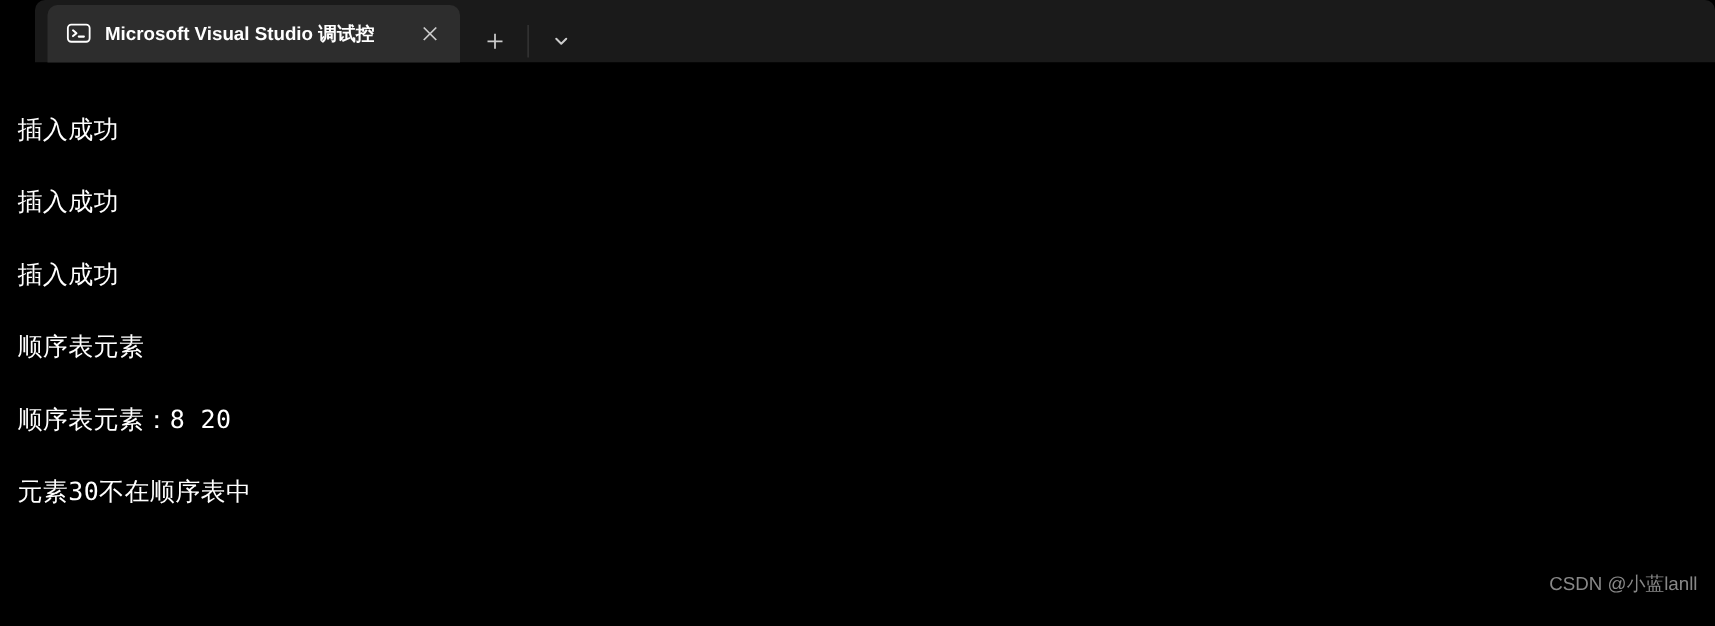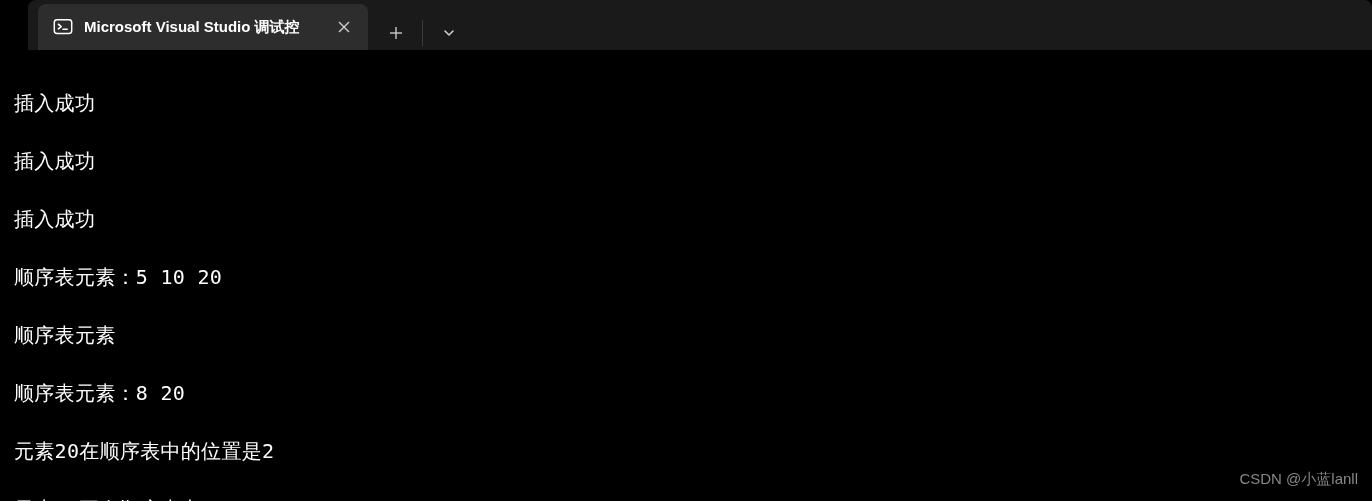--- a/index.html
+++ b/index.html
@@ -101,21 +101,21 @@
       line-height: 29px;
       color: #ffffff;
       white-space: pre;
       letter-spacing: 0.3px;
     }
     .console-line {
       display: block;
     }
     .watermark {
       position: absolute;
-      bottom: 12px;
+      bottom: 24px;
       right: 14px;
       font-size: 15px;
       color: #888888;
       font-family: "Microsoft YaHei", sans-serif;
     }
   </style>
 </head>
 <body>
 
 <div class="titlebar">
@@ -148,23 +148,21 @@
         <path d="M3 5 L7 9 L11 5" stroke="#cccccc" stroke-width="1.6" fill="none" stroke-linecap="round" stroke-linejoin="round"></path>
       </svg>
     </div>
   </div>
 </div>
 
 <div class="console-area">
 <span class="console-line">插入成功</span>
 <span class="console-line">插入成功</span>
 <span class="console-line">插入成功</span>
-<span class="console-line">顺序表元素：5 10 20</span>
 <span class="console-line">顺序表元素</span>
 <span class="console-line">顺序表元素：8 20</span>
-<span class="console-line">元素20在顺序表中的位置是2</span>
 <span class="console-line">元素30不在顺序表中</span>
 <span class="console-line"></span>
 
 
 </div>
 
 <div class="watermark">CSDN @小蓝lanll</div>
 
 </body></html>

